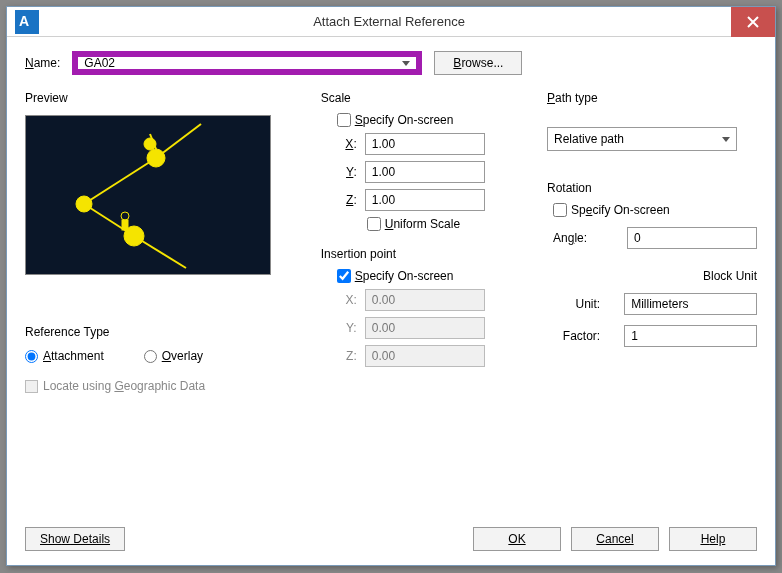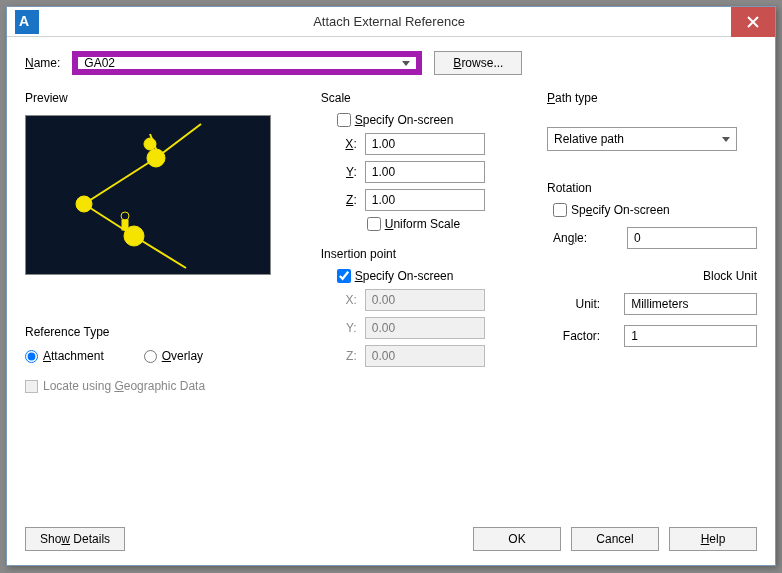--- a/index.html
+++ b/index.html
@@ -31,21 +31,21 @@
   .txt { width: 120px; height: 22px; border:1px solid #999; padding:0 6px; background:#fff; }
   .txt.dis { background:#f0f0f0; color:#777; border-color:#bbb; }
   .sel { width: 190px; height: 24px; border:1px solid #999; background:#fff; display:flex; align-items:center; justify-content:space-between; padding:0 6px; }
   .radio-row { display:flex; gap:40px; margin-top:10px; }
   .radio { display:flex; align-items:center; gap:5px; }
   .radio input { margin:0; }
   .dis-cb { color:#888; display:flex; align-items:center; gap:5px; margin-top:14px; }
   .dis-cb .box { width:13px; height:13px; border:1px solid #bbb; background:#f0f0f0; }
   .footer { position:absolute; bottom:14px; left:18px; right:18px; display:flex; align-items:center; }
   .footer .spacer { flex:1; }
-  .footer .btn { width: 88px; margin-left: 10px; padding:0; }
+  .footer .btn { width: 88px; margin-left: 10px; padding:0;text-decoration:underline; }
   .ro { width:140px; height:22px; border:1px solid #999; background:#fff; padding:0 6px; display:flex; align-items:center; }
   .pair { display:flex; align-items:center; gap:24px; margin:10px 0 6px 6px; }
   .pair .pl { width:50px; }
   svg.pipes { position:absolute; left:0; top:0; }
 </style>
 </head>
 <body>
 
 <div class="window">
   <div class="titlebar">

